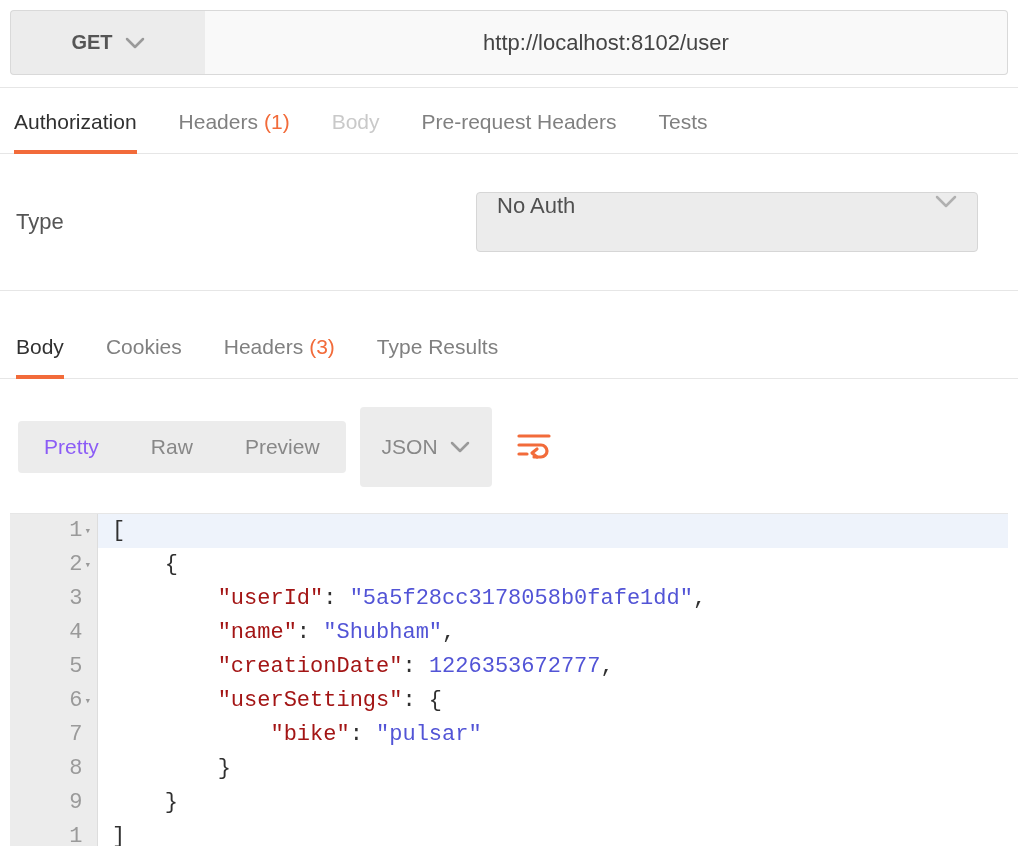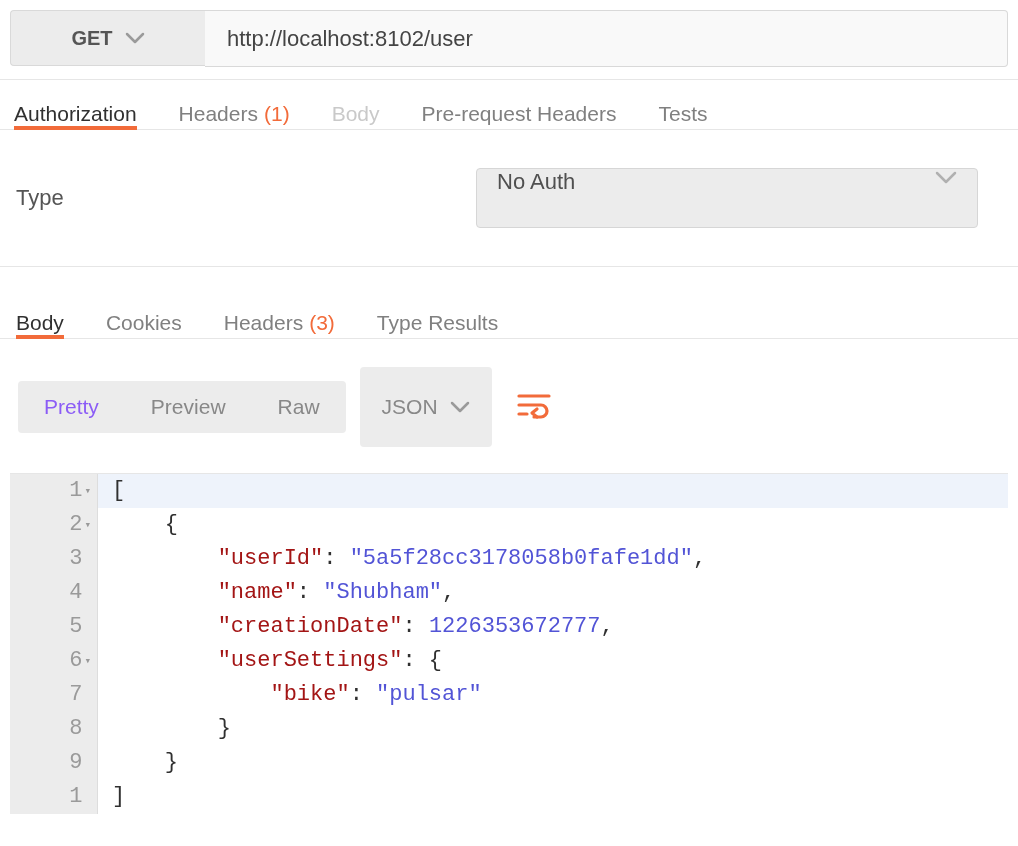--- a/index.html
+++ b/index.html
@@ -17,53 +17,55 @@
     padding: 10px 10px 12px 10px;
     border-bottom: 1px solid #e6e6e6;
     gap: 0;
   }
   .method-dd {
     display: flex;
     align-items: center;
     justify-content: center;
     gap: 12px;
     width: 195px;
-    height: 56px;
+    height: 65px;
     background: #ececec;
     border: 1px solid #d9d9d9;
     border-right: none;
     border-radius: 4px 0 0 4px;
     font-weight: 700;
     color: #555;
     cursor: pointer;
   }
   .url-input {
     flex: 1;
-    height: 57px;
+    height: 65px;
     border: 1px solid #d9d9d9;
     border-left: none;
     border-radius: 0 4px 4px 0;
     background: #f9f9f9;
     padding: 0 22px;
     font-size: 22px;
     color: #444;
     display: flex;
     align-items: center;
     overflow: hidden;
+    justify-content: center;
   }
 
   
   .tabs {
     display: flex;
     gap: 42px;
     padding: 22px 14px 0 14px;
     border-bottom: 1px solid #e6e6e6;
     font-size: 21px;
   }
   .tab {
+    padding-bottom: 16px;
     cursor: pointer;
     color: #808080;
     display: flex;
     gap: 6px;
   }
   .tab .badge { color: #f26b3a; }
   .tab.active {
     color: #303030;
     border-bottom: 4px solid #f26b3a;
     margin-bottom: -1px;
@@ -254,22 +256,22 @@
       <span class="badge">(3)</span>
     </div>
     <div class="tab">
       <span>Type Results</span>
     </div>
   </div>
 
   <div class="fmt-bar">
     <div class="seg">
       <div class="seg-btn active">Pretty</div>
+      <div class="seg-btn">Raw</div>
       <div class="seg-btn">Preview</div>
-      <div class="seg-btn">Raw</div>
     </div>
     <div class="json-dd">
       <span>JSON</span>
       <span class="chev">
         <svg width="20" height="14" viewBox="0 0 20 14">
             <path d="M2 3 L10 11 L18 3" fill="none" stroke="#9a9a9a" stroke-width="2.5" stroke-linecap="round" stroke-linejoin="round"></path>
           </svg>
       </span>
     </div>
     <div class="wrap-btn">

